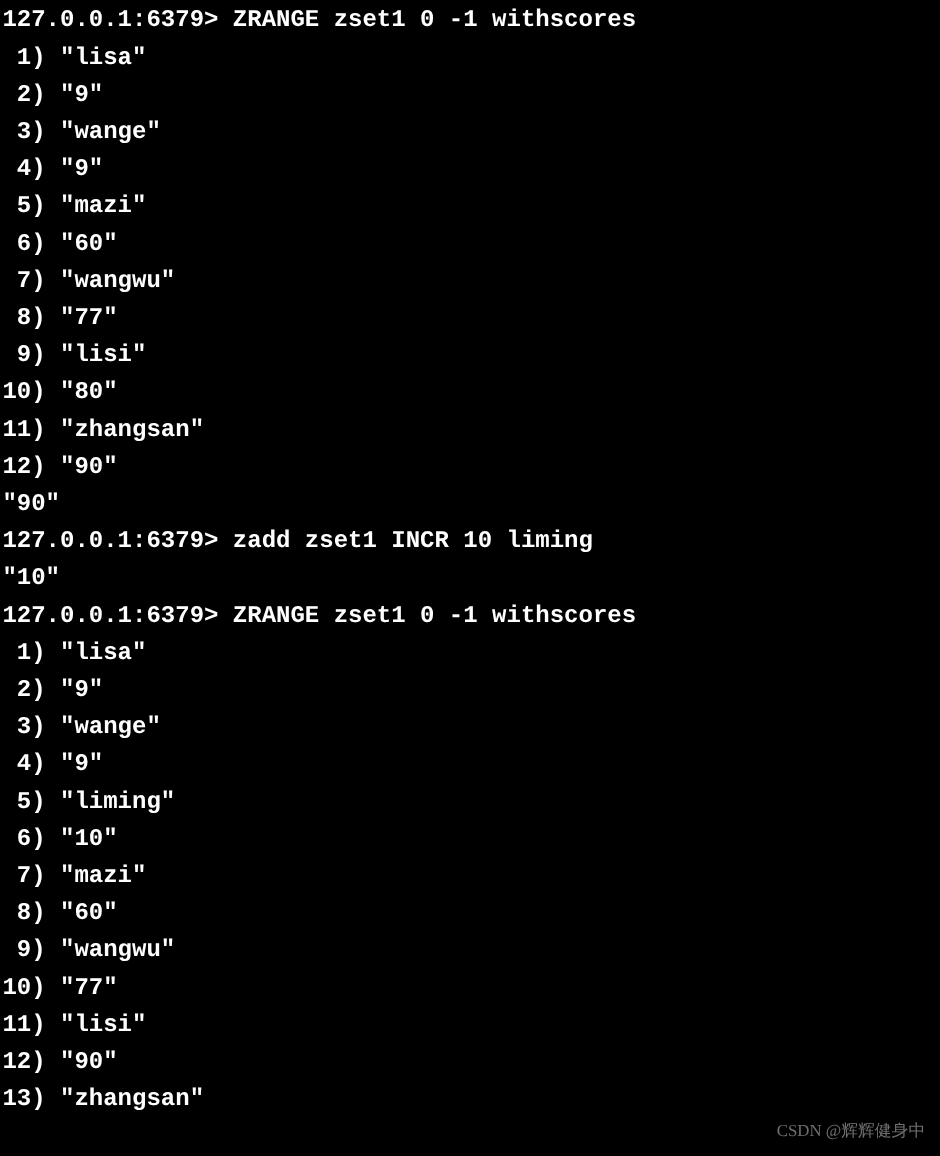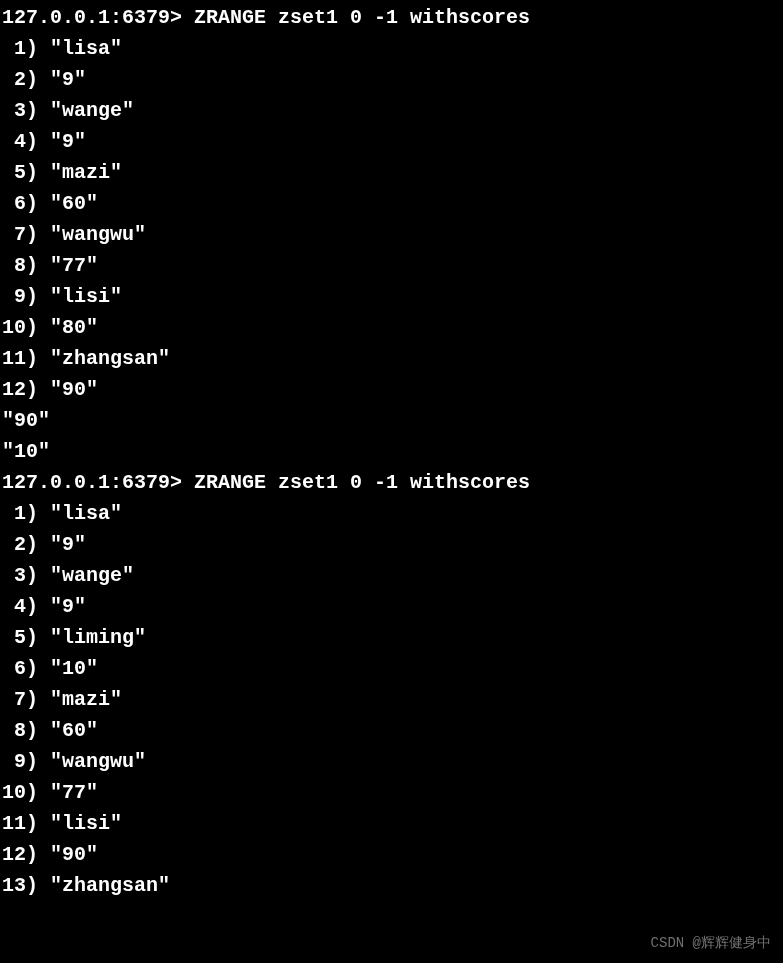--- a/index.html
+++ b/index.html
@@ -22,21 +22,21 @@
     }
     .line {
       white-space: pre;
     }
     .watermark {
       position: absolute;
       bottom: 8px;
       right: 12px;
       color: rgba(200, 200, 200, 0.55);
       font-size: 14px;
-      font-family: Liberation Mono, monospace;
+      font-family: Liberation Serif, serif;
       font-weight: normal;
     }
   </style>
 </head>
 <body>
 
 <div id="terminal">
     <div class="line">127.0.0.1:6379&gt; ZRANGE zset1 0 -1 withscores</div>
     <div class="line"> 1) "lisa"</div>
     <div class="line"> 2) "9"</div>
@@ -44,20 +44,21 @@
     <div class="line"> 4) "9"</div>
     <div class="line"> 5) "mazi"</div>
     <div class="line"> 6) "60"</div>
     <div class="line"> 7) "wangwu"</div>
     <div class="line"> 8) "77"</div>
     <div class="line"> 9) "lisi"</div>
     <div class="line">10) "80"</div>
     <div class="line">11) "zhangsan"</div>
     <div class="line">12) "90"</div>
     <div class="line">"90"</div>
+    <div class="line">127.0.0.1:6379&gt; zadd zset1 INCR 10 liming</div>
     <div class="line">"10"</div>
     <div class="line">127.0.0.1:6379&gt; ZRANGE zset1 0 -1 withscores</div>
     <div class="line"> 1) "lisa"</div>
     <div class="line"> 2) "9"</div>
     <div class="line"> 3) "wange"</div>
     <div class="line"> 4) "9"</div>
     <div class="line"> 5) "liming"</div>
     <div class="line"> 6) "10"</div>
     <div class="line"> 7) "mazi"</div>
     <div class="line"> 8) "60"</div>

